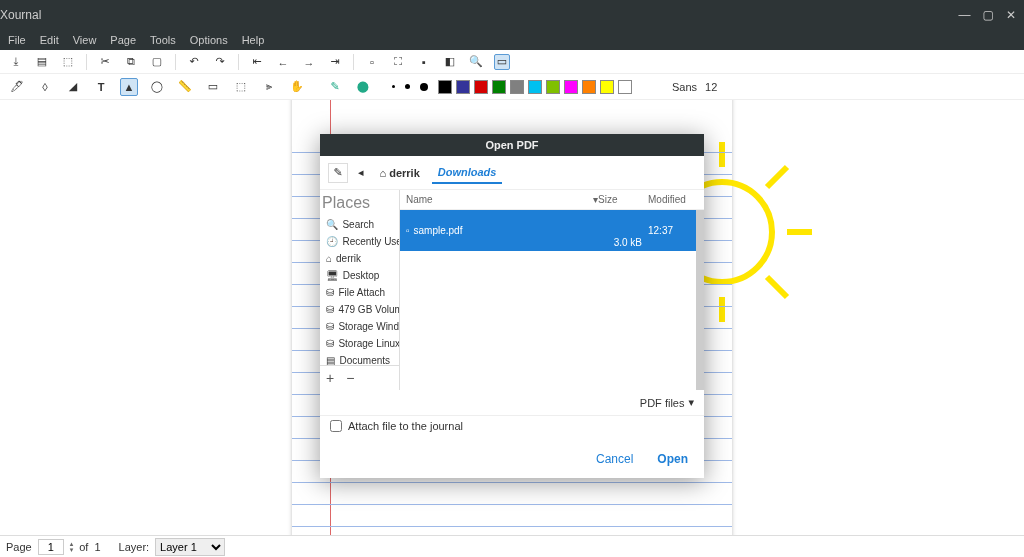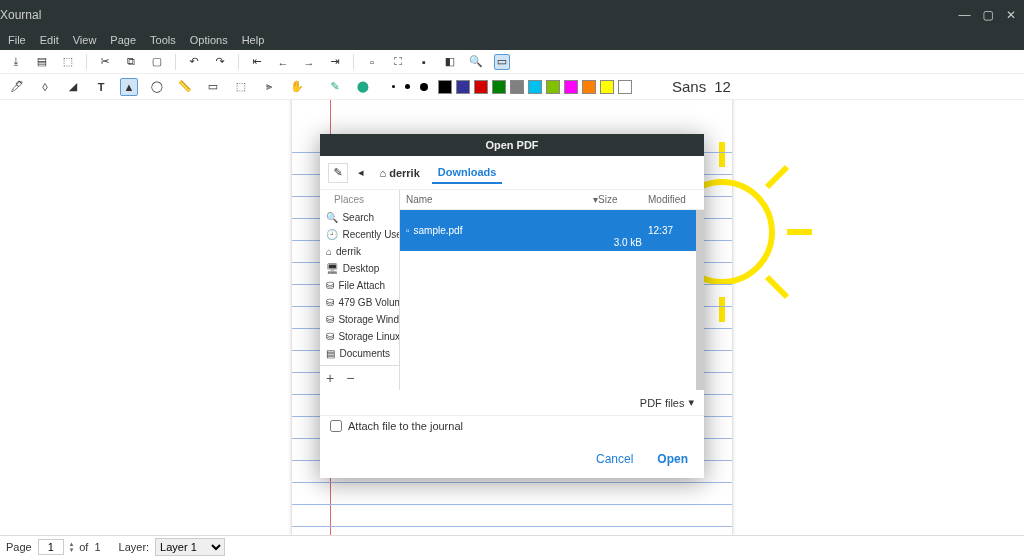--- a/index.html
+++ b/index.html
@@ -16,21 +16,21 @@
 .menubar span { cursor: pointer; }
 
 
 .toolbar { height: 24px; display: flex; align-items: center; padding-left: 8px; gap: 10px; border-bottom: 1px solid #eee; }
 .toolbar .tbtn { width: 16px; height: 16px; display: flex; align-items: center; justify-content: center; cursor: pointer; color: #333; }
 .toolbar .sep { width: 1px; height: 16px; background: #ddd; }
 .toolbar2 { height: 26px; display: flex; align-items: center; padding-left: 8px; gap: 10px; border-bottom: 1px solid #eee; }
 .toolbar2 .tbtn { width: 18px; height: 18px; display: flex; align-items: center; justify-content: center; cursor: pointer; }
 .swatch { width: 14px; height: 14px; border: 1px solid #888; cursor: pointer; }
 .dot { border-radius: 50%; background: #000; cursor: pointer; }
-.fontbox { margin-left: 30px; font-size: 15px; display: flex; gap: 8px; align-items: center; }
+.fontbox { margin-left: 30px; font-size: 11px; display: flex; gap: 8px; align-items: center; }
 .selected-tool { background: #d0e4f5; border: 1px solid #5b9bd5; border-radius: 2px; }
 
 
 .canvas-area { position: absolute; top: 100px; left: 0; right: 0; bottom: 22px; display: flex; justify-content: center; overflow: hidden; }
 .paper { width: 440px; height: 650px; background: #fff; box-shadow: 0 1px 4px rgba(0,0,0,0.25); position: relative; margin-top: -8px; }
 .paper::before { content: ""; position: absolute; left: 38px; top: 0; bottom: 0; width: 1px; background: #d66; }
 .rule { position: absolute; left: 0; right: 0; height: 1px; background: #9eb9e8; }
 .sun { position: absolute; }
 .sun path, .sun circle { stroke: #ffe600; fill: none; stroke-width: 6; }
 
@@ -41,24 +41,24 @@
 .spin { display: flex; flex-direction: column; line-height: 6px; font-size: 7px; color: #666; cursor: pointer; }
 
 
 .backdrop { position: absolute; inset: 0; }
 .dialog { position: absolute; left: 320px; top: 134px; width: 384px; background: #fff; box-shadow: 0 4px 24px rgba(0,0,0,0.4); display: flex; flex-direction: column; }
 .dlg-title { background: #2d3436; color: #eee; height: 22px; display: flex; align-items: center; justify-content: center; font-size: 11px; font-weight: bold; text-align: right; }
 .path-row { height: 34px; display: flex; align-items: center; padding: 0 8px; gap: 6px; border-bottom: 1px solid #eee; }
 .path-row .edit-btn { width: 20px; height: 20px; border: 1px solid #ddd; display: flex; align-items: center; justify-content: center; cursor: pointer; }
 .path-row .back-btn { cursor: pointer; padding: 0 4px; }
 .crumb { padding: 4px 6px; cursor: pointer; display: flex; align-items: center; gap: 3px; }
-.crumb.active { border-bottom: 2px solid #1e7fd6; color: #1e7fd6; font-weight: bold; }
+.crumb.active { border-bottom: 2px solid #1e7fd6; color: #1e7fd6; font-weight: bold; font-style: italic; }
 .dlg-body { display: flex; height: 200px; }
 .places { width: 80px; border-right: 1px solid #ddd; display: flex; flex-direction: column; overflow: hidden; }
-.places-head { font-size: 10px; color: #888; padding: 4px 14px; }
+.places-head { font-size: 16px; color: #888; padding: 4px 2px; }
 .place { padding: 3px 6px; display: flex; gap: 4px; align-items: center; cursor: pointer; font-size: 10px; white-space: nowrap; }
 .place-extra { border-top: 1px solid #ddd; padding: 4px 6px; display: flex; gap: 12px; }
 .place-extra span { cursor: pointer; color: #555; font-size: 14px; }
 .filelist { flex: 1; display: flex; flex-direction: column; position: relative; }
 .fl-head { display: flex; padding: 4px 6px; font-size: 10px; color: #666; border-bottom: 1px solid #eee; }
 .fl-head .col-name { flex: 1; display: flex; align-items: center; gap: 4px; }
 .fl-head .col-size { width: 50px; }
 .fl-head .col-mod { width: 50px; }
 .fl-row { display: flex; align-items: center; padding: 3px 6px; font-size: 10px; cursor: pointer; }
 .fl-row.selected { background: #1e7fd6; color: #fff; }

